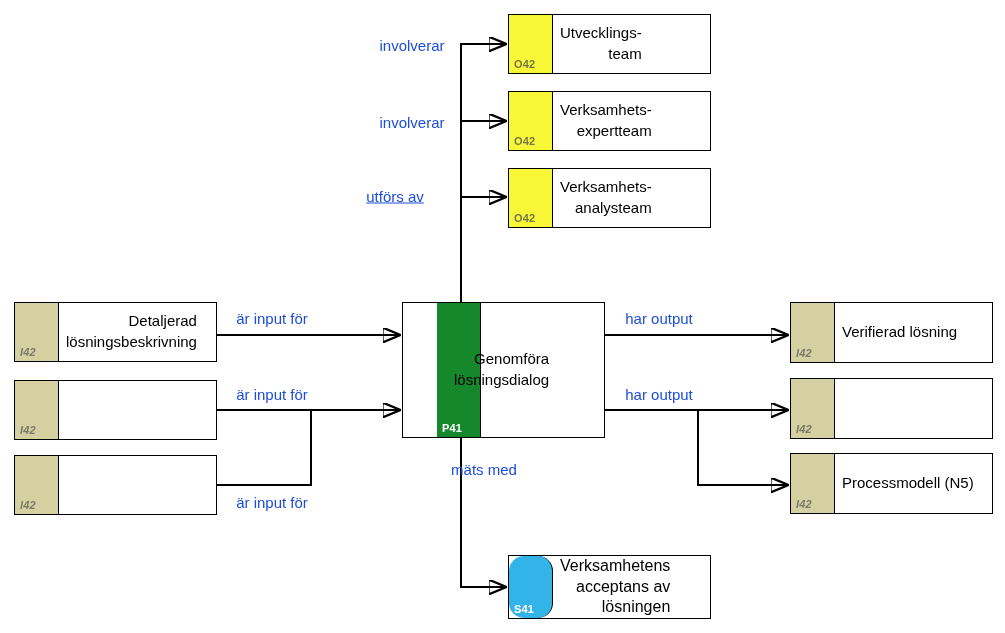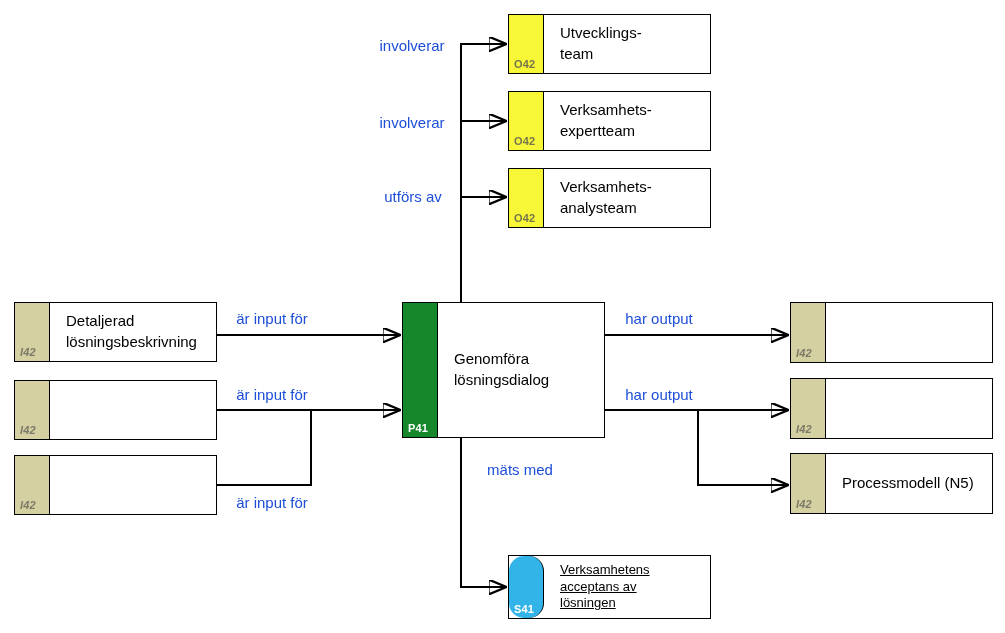--- a/index.html
+++ b/index.html
@@ -28,21 +28,21 @@
 
   .node {
     position: absolute;
     background: #ffffff;
     border: 1px solid #000;
     box-sizing: border-box;
   }
   .node .tab {
     position: absolute;
     left: 0; top: 0; bottom: 0;
-    width: 35px;
+    width: 44px;
     border-right: 1px solid #000;
     box-sizing: border-box;
   }
   .node .code {
     position: absolute;
     left: 5px; bottom: 3px;
     font-size: 11px;
     font-weight: 700;
     letter-spacing: 0.2px;
   }
@@ -50,28 +50,29 @@
     position: absolute;
     left: 36px; top: 0; right: 0; bottom: 0;
     display: flex;
     align-items: center;
     padding-left: 15px;
     padding-right: 4px;
     font-size: 15px;
     line-height: 1.38;
     color: #000;
     white-space: pre-line;
+    text-align: right;
   }
-  .node.small .body { font-size: 13px; line-height: 1.3; text-decoration: underline; }
+  .node.small .body { font-size: 16px; line-height: 1.3; }
 
   .node.yellow .tab { background: var(--org-yellow, #f8f737); }
   .node.yellow .code { color: #77754c; }
   .node.khaki .tab { background: var(--information-khaki, #d5d0a1); }
   .node.khaki .code { color: #7c7a68; font-style: italic; }
-  .node.green .tab { background: var(--process-green, #16872b); }
+  .node.green .tab { background: var(--process-green, #16872b); margin-left: 34px; }
   .node.green .code { color: #ffffff; }
   .node.blue .tab { background: var(--measure-blue, #33b4e8); border-radius: 15px; }
   .node.blue .code { color: #ffffff; }
 
   .edge-label {
     position: absolute;
     transform: translate(-50%, -50%);
     font-size: 15px;
     color: #1d4ed8;
     white-space: nowrap;
@@ -147,20 +148,21 @@
       <span class="code">P41</span>
     </div>
     <div class="body">Genomföra
 lösningsdialog</div>
   </div>
 
   <div class="node khaki" style="left:790px;top:302px;width:203px;height:61px;">
     <div class="tab">
       <span class="code">I42</span>
     </div>
+    <div class="body">Verifierad lösning</div>
   </div>
   <div class="node khaki" style="left:790px;top:378px;width:203px;height:61px;">
     <div class="tab">
       <span class="code">I42</span>
     </div>
   </div>
   <div class="node khaki" style="left:790px;top:453px;width:203px;height:61px;">
     <div class="tab">
       <span class="code">I42</span>
     </div>
@@ -171,21 +173,21 @@
     <div class="tab">
       <span class="code">S41</span>
     </div>
     <div class="body">Verksamhetens
 acceptans av
 lösningen</div>
   </div>
 
   <div class="edge-label" style="left:412px;top:45px;">involverar</div>
   <div class="edge-label" style="left:412px;top:122px;">involverar</div>
-  <div class="edge-label" style="left:413px;top:196px;">utförs av</div>
+  <div class="edge-label" style="left:395px;top:196px;text-decoration:underline;">utförs av</div>
   <div class="edge-label" style="left:272px;top:318px;">är input för</div>
   <div class="edge-label" style="left:272px;top:394px;">är input för</div>
   <div class="edge-label" style="left:272px;top:502px;">är input för</div>
   <div class="edge-label" style="left:659px;top:318px;">har output</div>
   <div class="edge-label" style="left:659px;top:394px;">har output</div>
-  <div class="edge-label" style="left:520px;top:469px;">mäts med</div>
+  <div class="edge-label" style="left:484px;top:469px;">mäts med</div>
 
 </div>
 
 </body></html>

